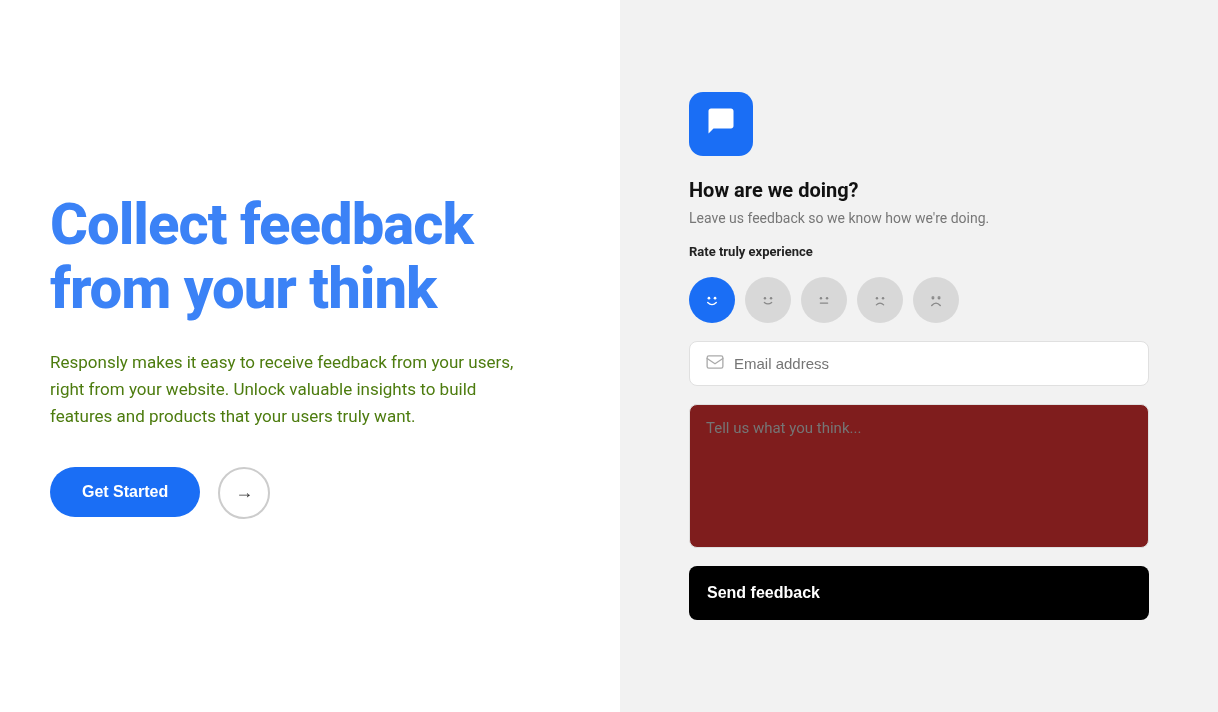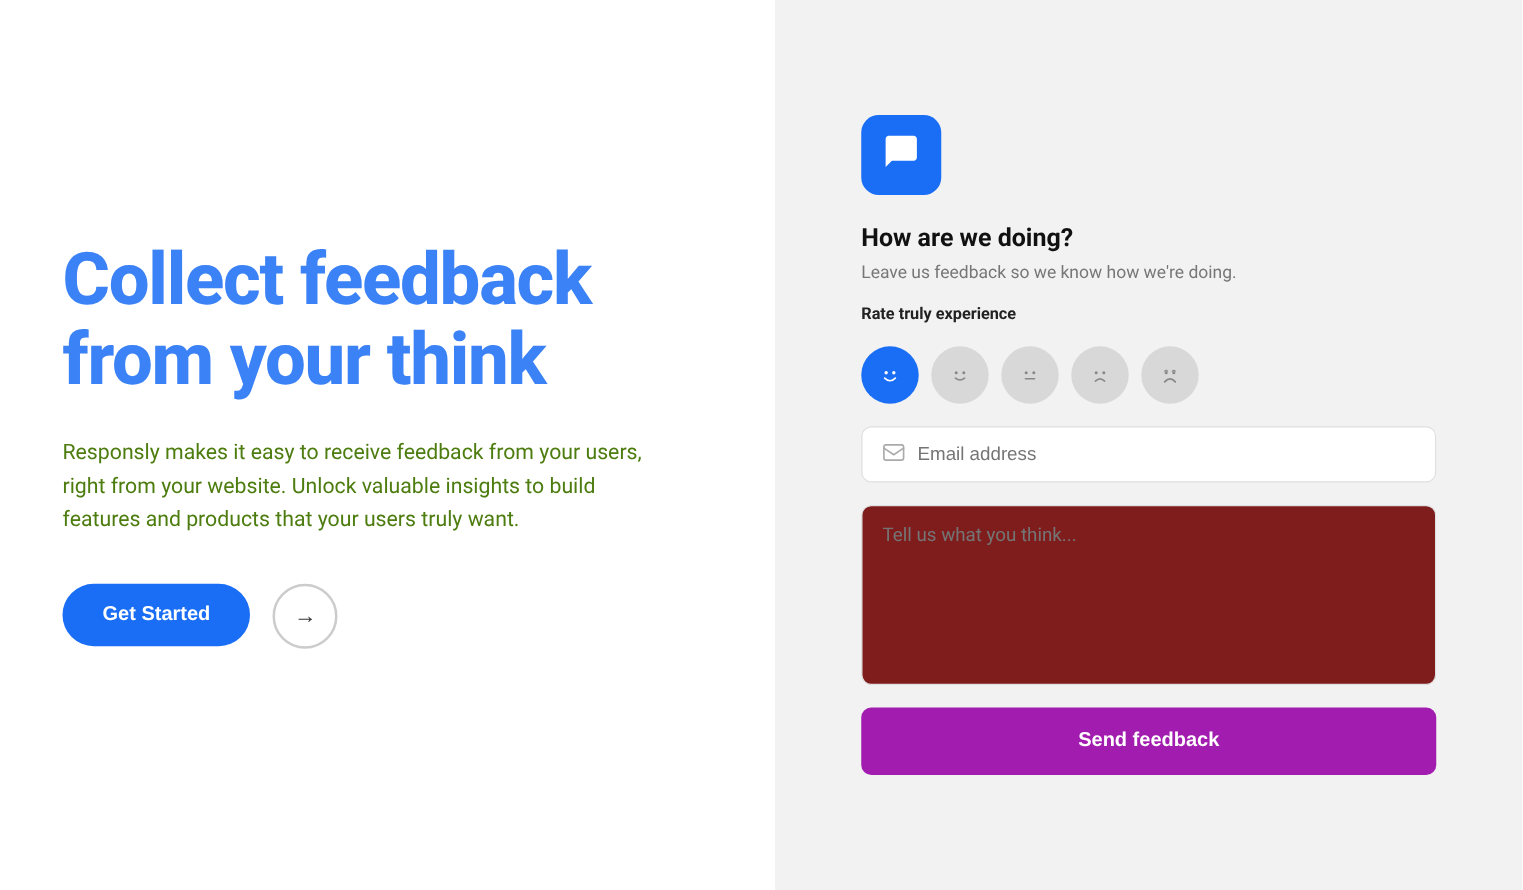--- a/index.html
+++ b/index.html
@@ -162,30 +162,30 @@
       outline: none;
       font-size: 15px;
       color: #aaaaaa;
       background: transparent;
       width: 100%;
       resize: none;
       height: 110px;
       font-family: inherit;
     }
     .btn-send-feedback {
-      background: #a21caf;
+      background: #000000;
       color: #ffffff;
       font-size: 16px;
       font-weight: 600;
       padding: 18px;
       border-radius: 8px;
       border: none;
       cursor: pointer;
       width: 100%;
-      text-align: center;
+      text-align: left;
     }
 
     
     .emoji-svg {
       width: 22px;
       height: 22px;
     }
   </style>
 </head>
 <body>

